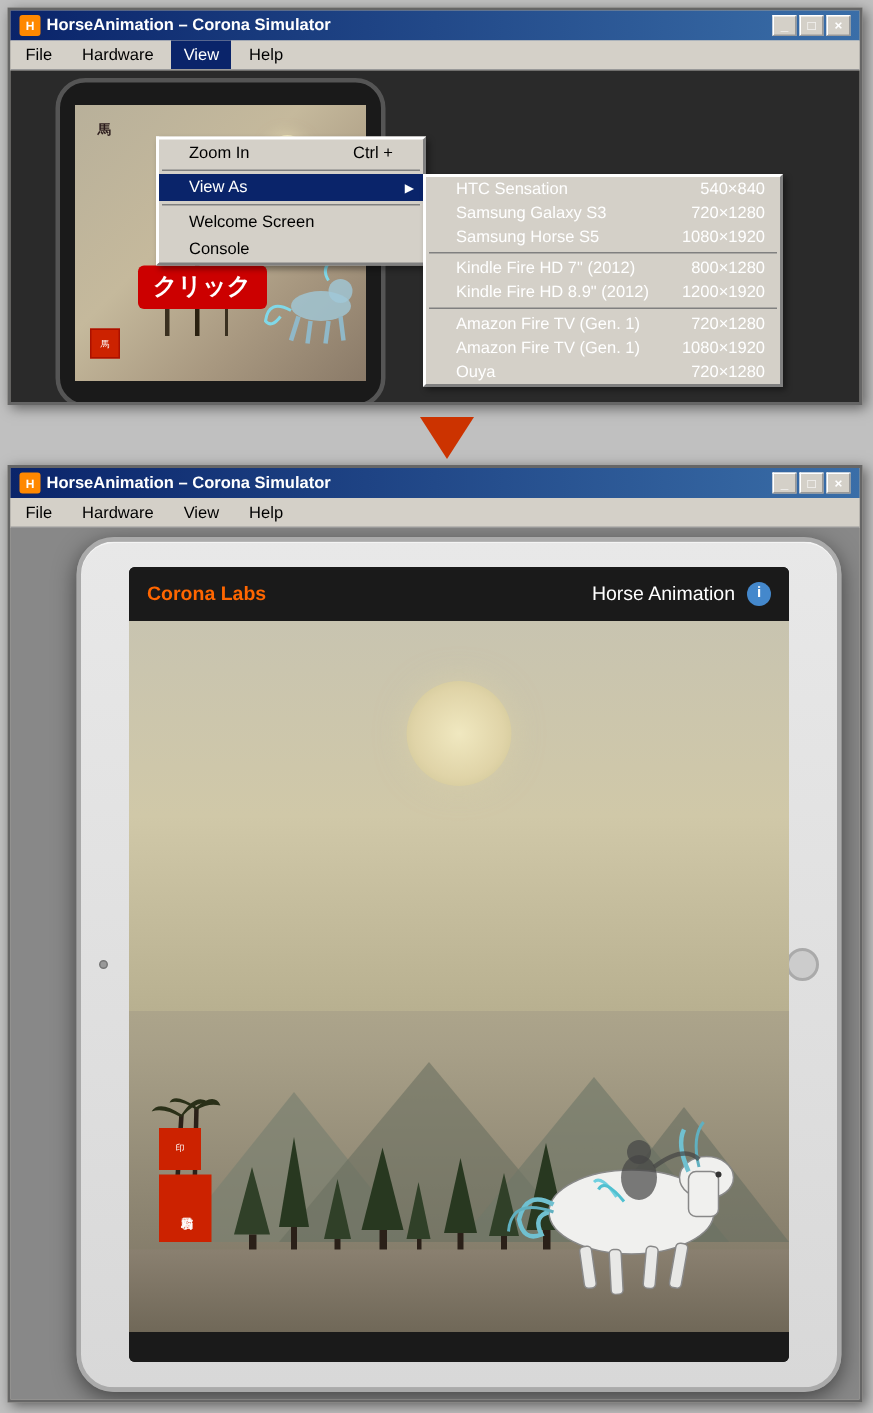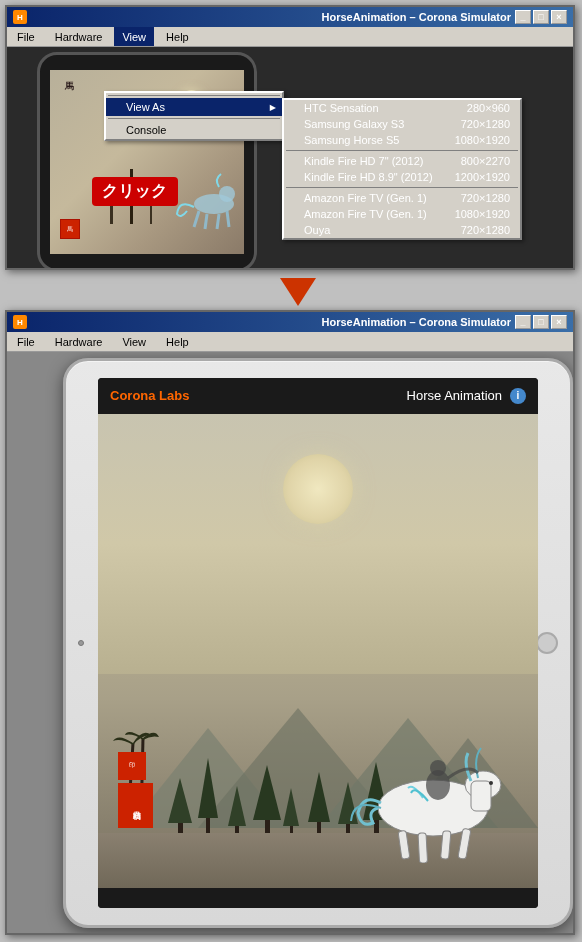--- a/index.html
+++ b/index.html
@@ -46,21 +46,20 @@
       border-radius: 2px;
       display: flex;
       align-items: center;
       justify-content: center;
       font-size: 8px;
       color: white;
       font-weight: bold;
     }
     .titlebar-title {
       flex: 1;
-      text-align: right;
     }
     .titlebar-buttons {
       display: flex;
       gap: 2px;
     }
     .tb-btn {
       width: 16px;
       height: 14px;
       background: #d4d0c8;
       border: 1px solid #999;
@@ -280,21 +279,21 @@
     }
 
     .app-content-bottom {
       width: 100%;
       height: calc(100% - 40px);
       background: #888;
       position: relative;
       overflow: hidden;
       display: flex;
       align-items: center;
-      justify-content: flex-end;
+      justify-content: flex-start;
       padding-left: 44px;
     }
 
     
     .ipad-frame {
       width: 510px;
       height: 570px;
       background: linear-gradient(180deg, #e8e8e8 0%, #d8d8d8 100%);
       border-radius: 25px;
       border: 3px solid #aaa;
@@ -543,41 +542,45 @@
           <path d="M50,38 Q45,30 52,25" fill="none" stroke="#80d8e8" stroke-width="2"></path>
         </svg>
       </div>
     </div>
 
     <div class="click-label">クリック</div>
 
     <div class="dropdown-overlay">
 
       <div class="dropdown-menu">
+        <div class="dropdown-item">
+          <span>Zoom In</span>
+          <span class="shortcut">Ctrl +</span>
+        </div>
         <div class="dropdown-separator"></div>
         <div class="dropdown-item has-sub active-item" style="position:relative;">
           <span>View As</span>
 
           <div class="submenu">
             <div class="submenu-item">
               <span>HTC Sensation</span>
-              <span class="res">280×960</span>
+              <span class="res">540×840</span>
             </div>
             <div class="submenu-item">
               <span>Samsung Galaxy S3</span>
               <span class="res">720×1280</span>
             </div>
             <div class="submenu-item">
               <span>Samsung Horse S5</span>
               <span class="res">1080×1920</span>
             </div>
             <div class="submenu-separator"></div>
             <div class="submenu-item">
               <span>Kindle Fire HD 7" (2012)</span>
-              <span class="res">800×2270</span>
+              <span class="res">800×1280</span>
             </div>
             <div class="submenu-item">
               <span>Kindle Fire HD 8.9" (2012)</span>
               <span class="res">1200×1920</span>
             </div>
             <div class="submenu-separator"></div>
             <div class="submenu-item">
               <span>Amazon Fire TV (Gen. 1)</span>
               <span class="res">720×1280</span>
             </div>
@@ -586,20 +589,23 @@
               <span class="res">1080×1920</span>
             </div>
             <div class="submenu-item">
               <span>Ouya</span>
               <span class="res">720×1280</span>
             </div>
 
           </div>
         </div>
         <div class="dropdown-separator"></div>
+        <div class="dropdown-item">
+          <span>Welcome Screen</span>
+        </div>
         <div class="dropdown-item">
           <span>Console</span>
         </div>
       </div>
     </div>
   </div>
 </div>
 
 <div class="big-arrow">
   <div class="arrow-down"></div>

